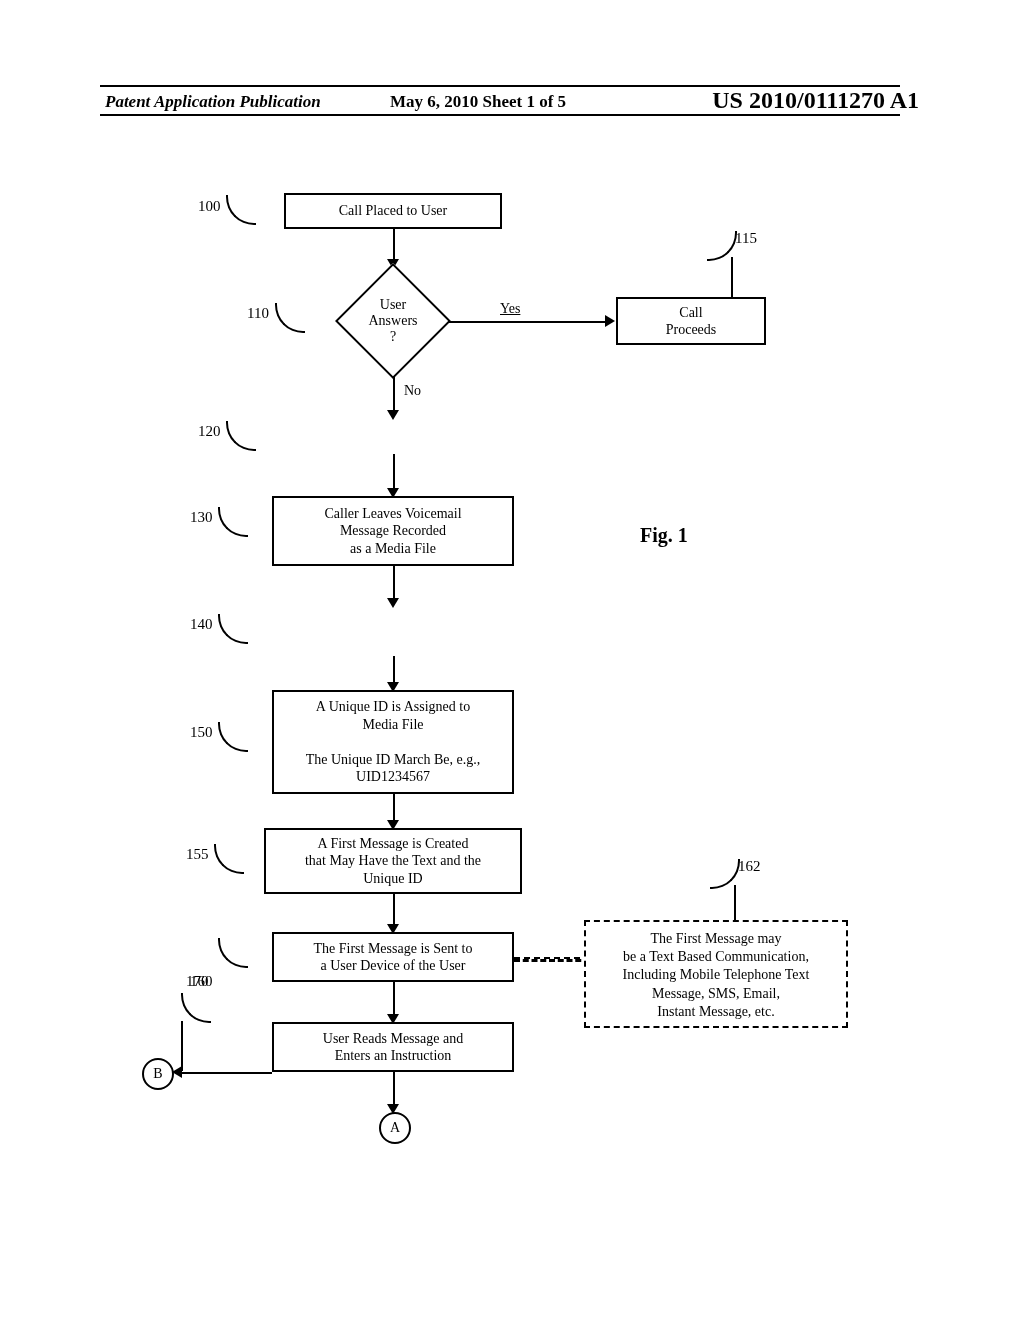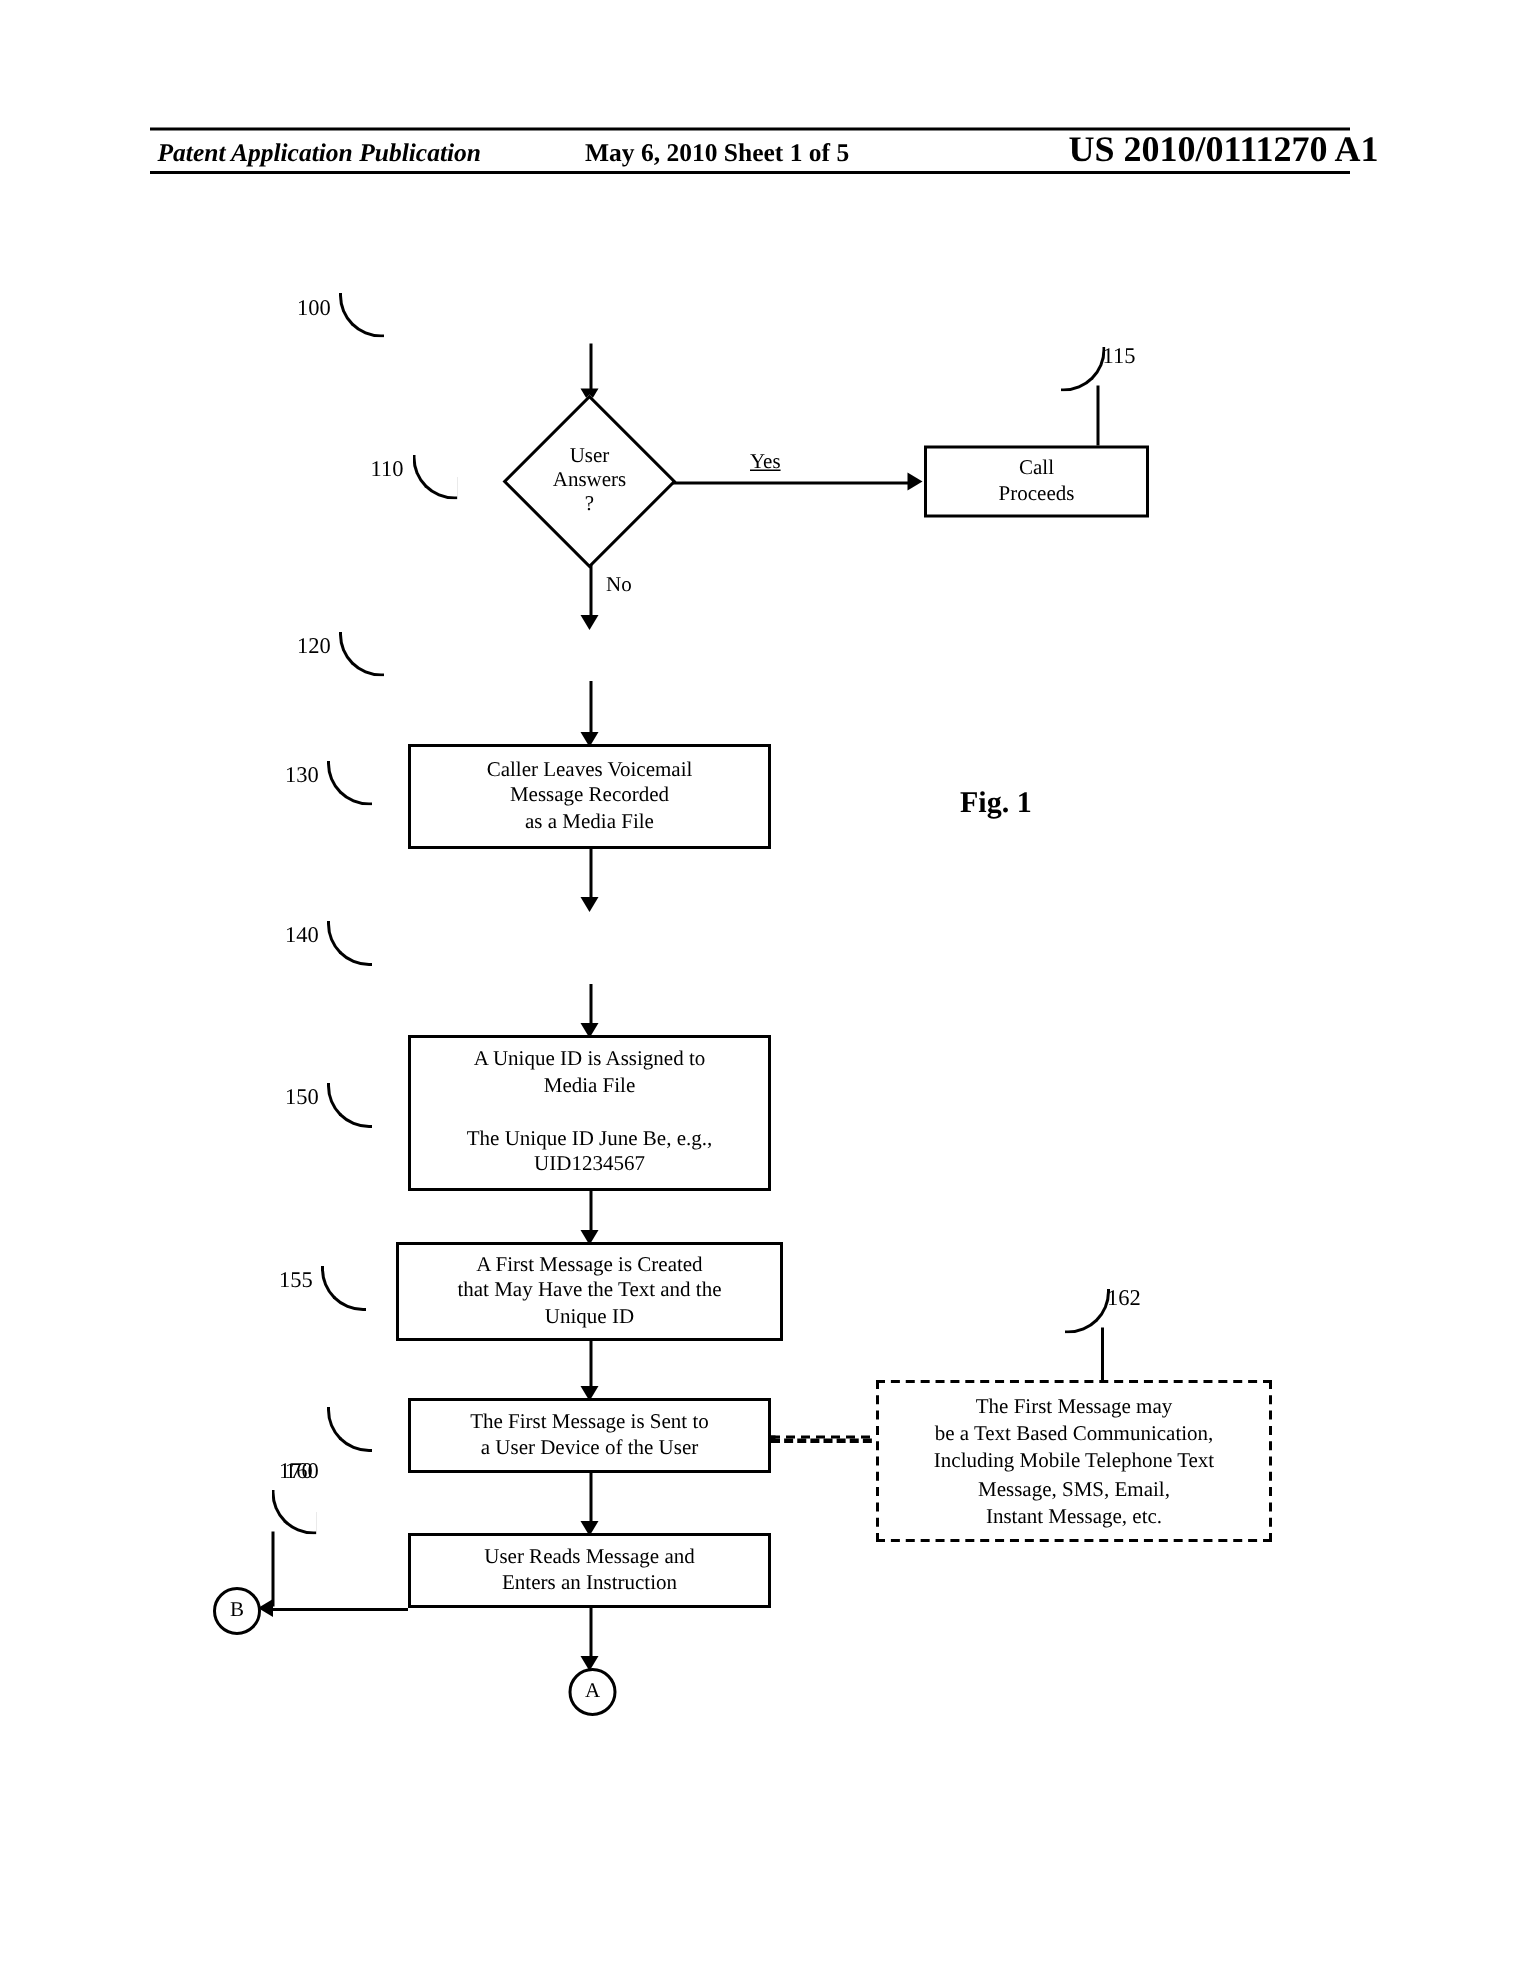--- a/index.html
+++ b/index.html
@@ -149,20 +149,21 @@
 
 <div class="page">
 
   <div class="hline" style="top:85px;"></div>
   <div class="hline" style="top:114px;"></div>
 
   <div class="header-left">Patent Application Publication</div>
   <div class="header-mid">May 6, 2010   Sheet 1 of 5</div>
   <div class="header-right">US 2010/0111270 A1</div>
 
+  <div class="box" style="left:284px; top:193px; width:218px; height:36px;">Call Placed to User</div>
   <div class="hook" style="left:226px; top:195px;"></div>
   <div class="reflabel" style="left:198px; top:198px;">100</div>
 
   <div class="vline" style="left:393px; top:229px; height:33px;"></div>
   <div class="arrow-down" style="left:387px; top:259px;"></div>
 
   <div class="diamond-wrap" style="left:338px; top:266px;">
     <div class="diamond-shape"></div>
     <div class="diamond-label" style="white-space:pre-line;">User
 Answers
@@ -203,21 +204,21 @@
 
   <div class="hook" style="left:218px; top:614px;"></div>
   <div class="reflabel" style="left:190px; top:616px;">140</div>
 
   <div class="vline" style="left:393px; top:656px; height:30px;"></div>
   <div class="arrow-down" style="left:387px; top:682px;"></div>
 
   <div class="box" style="left:272px; top:690px; width:242px; height:104px; white-space:pre-line;">A Unique ID is Assigned to
 Media File
 
-The Unique ID June Be, e.g.,
+The Unique ID March Be, e.g.,
 UID1234567</div>
   <div class="hook" style="left:218px; top:722px;"></div>
   <div class="reflabel" style="left:190px; top:724px;">150</div>
 
   <div class="vline" style="left:393px; top:794px; height:30px;"></div>
   <div class="arrow-down" style="left:387px; top:820px;"></div>
 
   <div class="box" style="left:264px; top:828px; width:258px; height:66px; white-space:pre-line;">A First Message is Created
 that May Have the Text and the
 Unique ID</div>

